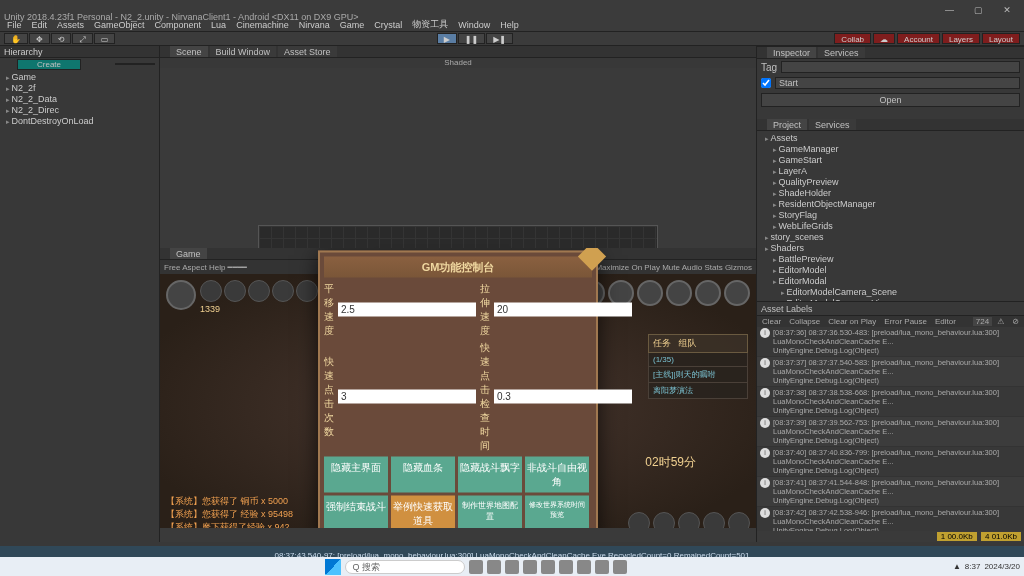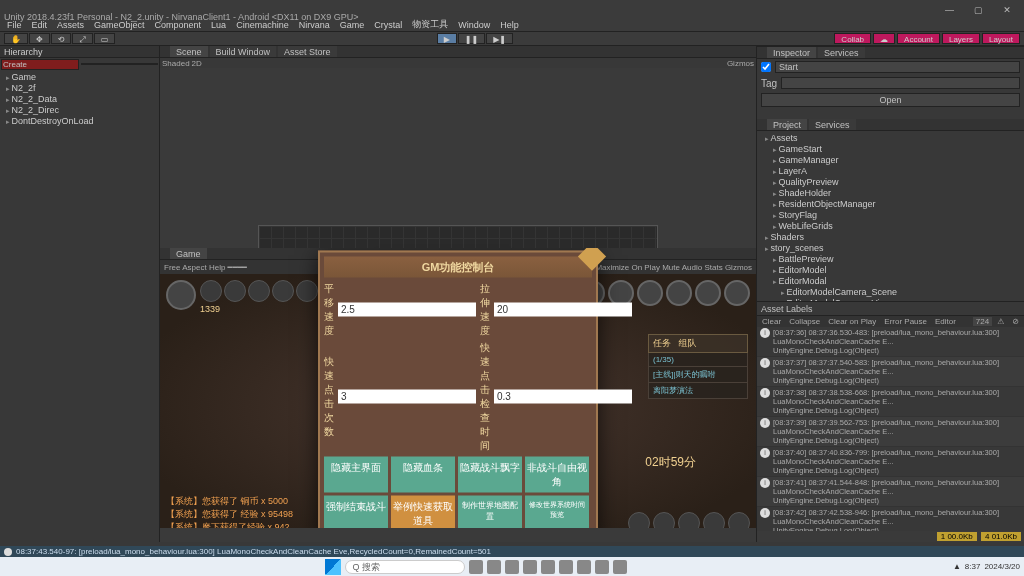--- a/index.html
+++ b/index.html
@@ -10,36 +10,36 @@
 .winbtns span { display:inline-block; width:26px; text-align:center; font-size:9px; color:#bbb; }
 
 .menubar { height:14px; background:#3b3b3b; display:flex; align-items:center; gap:4px; padding:0 4px; border-bottom:1px solid #222; }
 .menubar span { font-size:9px; color:#ccc; padding:0 3px; }
 
 .toolbar { height:14px; background:#3b3b3b; display:flex; align-items:center; padding:0 4px; justify-content:space-between; border-bottom:1px solid #222; }
 .tb-center { display:flex; gap:1px; }
 .tb-btn { background:#444; border:1px solid #222; padding:0 6px; font-size:8px; color:#ccc; height:11px; line-height:11px; }
 .tb-btn.play { background:#5a7da3; }
 .tb-right { display:flex; gap:2px; }
-.dd { background:#be185d; border:1px solid #222; padding:0 6px; font-size:8px; color:#ccc; height:11px; line-height:11px; }
+.dd { background:#7f1d1d; border:1px solid #222; padding:0 6px; font-size:8px; color:#ccc; height:11px; line-height:11px; }
 
 .main { display:flex; height:calc(100% - 46px - 34px); }
 .left { width:160px; background:#383838; border-right:1px solid #222; }
 .panelhead { background:#333; height:12px; padding:0 4px; font-size:9px; color:#ccc; line-height:12px; border-bottom:1px solid #222; }
 .hier-top { display:flex; height:12px; align-items:center; }
-.hier-top .dd2 { flex:1; background:#7f1d1d; border:1px solid #222; font-size:8px; padding:0 1px; margin:1px; }
+.hier-top .dd2 { flex:1; background:#0f766e; border:1px solid #222; font-size:8px; padding:0 19px; margin:17px; }
 .tree { padding:2px 4px; }
 .tree div { font-size:9px; color:#ccc; padding:0 2px; line-height:11px; }
 .tree div::before { content:"▸ "; color:#888; font-size:7px; }
 
 .center { flex:1; display:flex; flex-direction:column; }
 .tabs { height:12px; background:#333; display:flex; gap:2px; padding:0 2px; border-bottom:1px solid #222; }
 .tab { background:#3a3a3a; padding:0 6px; font-size:9px; line-height:12px; }
 .tab.active { background:#444;margin-left:8px; }
-.sub-tabs { height:10px; background:#383838; display:flex; gap:2px; padding:0 2px; font-size:8px; color:#aaa; align-items:center; }
+.sub-tabs { height:10px; background:#383838; display:flex; gap:2px; padding:0 2px; font-size:8px; color:#aaa; align-items:center;flex-direction:column; }
 .scene-view { flex:1; background:#3a3a3a; position:relative; display:flex; align-items:center; justify-content:center; }
 .scene-canvas { width:400px; height:160px; background:#2a2a2a; border:1px solid #555; position:relative; overflow:hidden; }
 .scene-canvas .grid { position:absolute; inset:0; background-image:linear-gradient(#444 1px,transparent 1px),linear-gradient(90deg,#444 1px,transparent 1px); background-size:12px 12px; opacity:.4; }
 .mini-panel { position:absolute; left:120px; top:30px; width:130px; background:#6a4a3a; border:1px solid #a07850; padding:2px; font-size:6px; box-shadow:0 0 8px rgba(0,0,0,.5); }
 .mini-panel .mh { background:#8a6040; color:#f0d090; text-align:center; font-size:7px; padding:1px; margin-bottom:1px; }
 .mini-row { display:flex; gap:1px; margin-bottom:1px; }
 .mini-lbl { color:#f0d090; font-size:6px; width:26px; }
 .mini-inp { background:#fff; height:6px; flex:1; }
 .mini-btns { display:flex; flex-wrap:wrap; gap:1px; }
 .mini-btn { background:#5aa890; color:#fff; font-size:5px; padding:1px 2px; }
@@ -93,21 +93,21 @@
 .con-bar span { color:#aaa; padding:0 3px; }
 .con-bar .badge { background:#444; padding:0 3px; }
 .con-body { flex:1; overflow-y:auto; }
 .log { display:flex; gap:3px; padding:1px 3px; font-size:7.5px; color:#aaa; line-height:9px; border-bottom:1px solid #333; }
 .log.alt { background:#3c3c3c; }
 .log .ic { width:10px; height:10px; border-radius:50%; background:#ddd; color:#555; text-align:center; font-size:7px; line-height:10px; flex-shrink:0; }
 .log .tx { flex:1; overflow:hidden; }
 .con-foot { background:#3a3a3a; text-align:right; padding:1px 3px; font-size:8px; }
 .con-foot .cb { display:inline-block; background:#c0a030; color:#000; padding:0 4px; margin-left:2px; }
 
-.status { position:absolute; bottom:19px; left:0; right:0; height:11px; background:#304858; color:#cde; font-size:8px; padding:0 4px; line-height:11px; display:flex; align-items:center; gap:4px; }
+.status { position:absolute; bottom:19px; left:0; right:0; height:11px; background:#304858; color:#cde; font-size:8px; padding:0 4px; line-height:11px; display:flex; align-items:center; gap:4px;flex-direction:column; }
 .status .ic { width:8px; height:8px; border-radius:50%; background:#ddd; display:inline-block; }
 
 .taskbar { position:absolute; bottom:0; left:0; right:0; height:19px; background:#e8eef5; display:flex; align-items:center; padding:0 4px; gap:4px; }
 .taskbar .win { width:16px; height:16px; background:linear-gradient(135deg,#0078d4 50%,#4cc2ff 50%); }
 .taskbar .search { background:#fff; border:1px solid #ccc; border-radius:9px; height:14px; width:120px; font-size:9px; padding:0 6px; color:#666; }
 .taskbar .ticon { width:14px; height:14px; background:#888; border-radius:2px; }
 .tray { margin-left:auto; display:flex; align-items:center; gap:4px; font-size:8px; color:#333; }
 </style>
 </head>
 <body>
@@ -222,46 +222,46 @@
     </div>
   </div>
 
   <div class="right">
     <div class="insp">
       <div class="tabs">
         <span class="tab active">Inspector</span>
         <span class="tab">Services</span>
       </div>
       <div class="insp-row">
-        <input type="checkbox" checked="" style="">
-        <span class="fld">Start</span>
-      </div>
-      <div class="insp-row">
           <span>Tag</span>
           <span class="fld"></span>
         </div>
+      <div class="insp-row">
+        <input type="checkbox" checked="" style="">
+        <span class="fld">Start</span>
+      </div>
       <div class="open-btn">Open</div>
     </div>
     <div class="proj">
       <div class="tabs">
         <span class="tab active">Project</span>
         <span class="tab">Services</span>
       </div>
       <div class="proj-tree" id="ptree">
           <div class="d0">Assets</div>
+          <div class="d1">GameManager</div>
           <div class="d1">GameStart</div>
-          <div class="d1">GameManager</div>
           <div class="d1">LayerA</div>
           <div class="d1">QualityPreview</div>
           <div class="d1">ShadeHolder</div>
           <div class="d1">ResidentObjectManager</div>
           <div class="d1">StoryFlag</div>
           <div class="d1">WebLifeGrids</div>
+          <div class="d0">story_scenes</div>
           <div class="d0">Shaders</div>
-          <div class="d0">story_scenes</div>
           <div class="d1">BattlePreview</div>
           <div class="d1">EditorModel</div>
           <div class="d1">EditorModal</div>
           <div class="d2">EditorModelCamera_Scene</div>
           <div class="d2">EditorModelCamera_View</div>
         </div>
     </div>
     <div class="alab">Asset Labels</div>
     <div class="console">
       <div class="con-bar">

